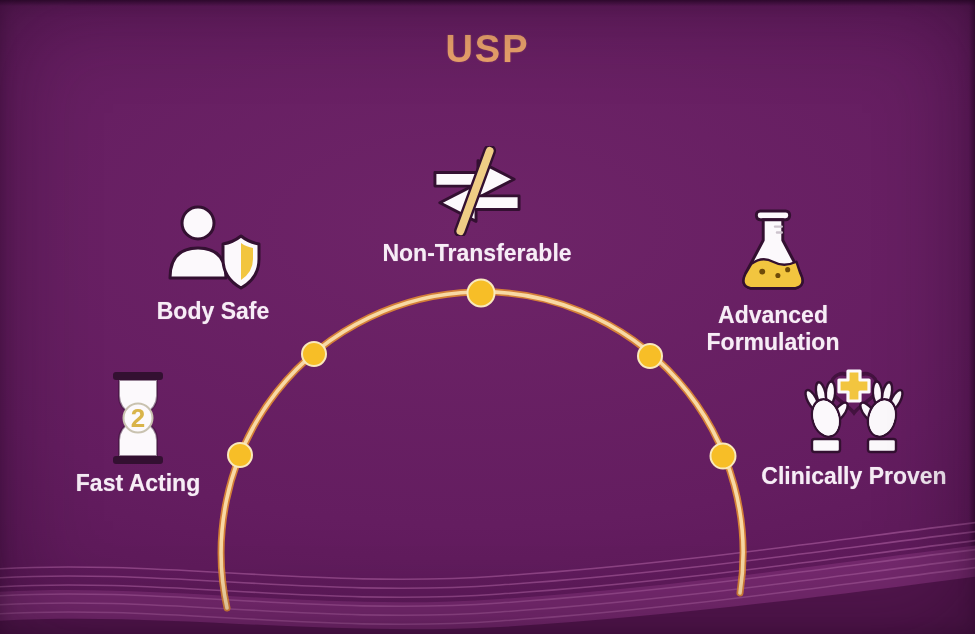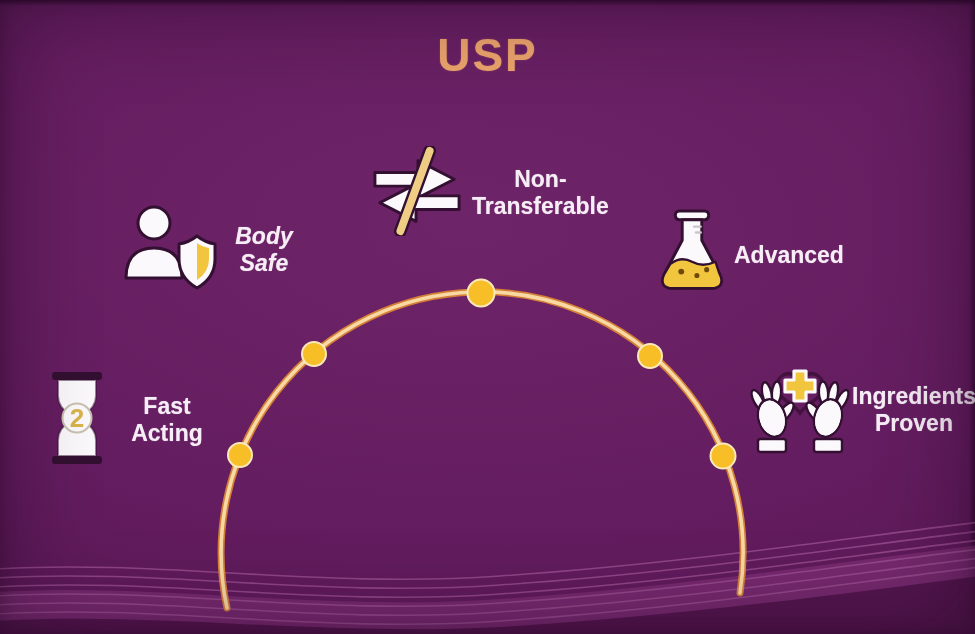--- a/index.html
+++ b/index.html
@@ -11,40 +11,40 @@
   .stage::after{
     content:"";position:absolute;inset:0;pointer-events:none;
     box-shadow:inset 0 0 95px rgba(26,4,26,.45), inset 0 0 16px rgba(26,4,26,.3);
   }
   .edge-top{position:absolute;top:0;left:0;right:0;height:6px;
     background:linear-gradient(rgba(34,6,34,.65),rgba(34,6,34,0));pointer-events:none;}
   .edge-right{position:absolute;top:0;bottom:0;right:0;width:6px;
     background:linear-gradient(to left,rgba(34,6,34,.5),rgba(34,6,34,0));pointer-events:none;}
   .title{
     position:absolute;top:28px;left:0;width:100%;text-align:center;
-    font-size:46px;font-weight:bold;letter-spacing:2px;color:#eca46c;margin:0;
+    font-size:38px;font-weight:bold;letter-spacing:2px;color:#eca46c;margin:0;
     text-shadow:0 0 2px rgba(236,164,108,.35);
   }
   .layer{position:absolute;left:0;top:0;width:975px;height:634px;pointer-events:none;}
   .waves{position:absolute;left:0;bottom:0;width:975px;height:120px;pointer-events:none;}
-  .feature{position:absolute;display:flex;flex-direction:row;align-items:center;}
+  .feature{position:absolute;display:flex;flex-direction:column;align-items:center;}
   .feature .icon{flex:0 0 auto;}
   .label{
     color:#f7edf6;font-weight:bold;font-size:23px;line-height:1.17;text-align:center;
     text-shadow:0 0 1px rgba(250,240,250,.5);
   }
   .f-body-safe{left:118px;top:202px;width:190px;}
   .f-non-transferable{left:362px;top:146px;width:230px;}
-  .f-advanced{left:650px;top:208px;width:190px;}
+  .f-advanced{left:678px;top:208px;width:190px;}
   .f-advanced .label{margin-top:4px;}
   .f-fast{left:48px;top:370px;width:180px;}
   .f-fast .label{margin-top:4px;}
   .f-clinical{left:748px;top:356px;width:212px;}
   .f-clinical .label{margin-top:5px;}
-  .f-body-safe .label{margin-top:6px;font-style:italic;}
+  .f-body-safe .label{margin-top:6px;}
   .f-non-transferable .label{margin-top:4px;}
 </style>
 </head>
 <body>
 
 <div class="stage">
 
   <div class="edge-top"></div>
   <div class="edge-right"></div>
 
@@ -100,20 +100,21 @@
       <rect x="25" y="3" width="34" height="9" rx="4" fill="#fcf9fc" stroke="#331031" stroke-width="3"></rect>
       <path d="M 32 12 L 32 33 L 14 67 Q 8 79 19 82 L 65 82 Q 76 79 70 67 L 52 33 L 52 12 Z" fill="#fcf9fc" stroke="#331031" stroke-width="3" stroke-linejoin="round"></path>
       <path d="M 20 57 Q 31 49 42 55 Q 53 61 66 55 L 70 67 Q 76 79 65 82 L 19 82 Q 8 79 14 67 Z" fill="#f2c53f" stroke="#331031" stroke-width="2.4" stroke-linejoin="round"></path>
       <circle cx="31" cy="65" r="3" fill="#6e4a08"></circle>
       <circle cx="47" cy="69" r="2.6" fill="#6e4a08"></circle>
       <circle cx="57" cy="63" r="2.6" fill="#6e4a08"></circle>
       <path d="M 44 19 L 51 19 M 46 25 L 51 25" stroke="#cdc3cd" stroke-width="2.4" stroke-linecap="round"></path>
     </svg>
     <div class="label">
       <div>Advanced</div>
+      <div>Formulation</div>
     </div>
   </div>
 
   <div class="feature f-fast">
     <svg class="icon" width="58" height="96" viewBox="0 0 58 96">
       <path d="M 10 10 L 48 10 L 48 26 Q 48 38 35 45 L 35 51 Q 48 58 48 70 L 48 86 L 10 86 L 10 70 Q 10 58 23 51 L 23 45 Q 10 38 10 26 Z" fill="#fcf9fc" stroke="rgba(51,16,49,0.5)" stroke-width="2" stroke-linejoin="round"></path>
       <rect x="4" y="2" width="50" height="8" rx="3" fill="#331031"></rect>
       <rect x="4" y="86" width="50" height="8" rx="3" fill="#331031"></rect>
       <circle cx="29" cy="48" r="14.5" fill="#fcf9fc" stroke="#c9c2b0" stroke-width="2"></circle>
       <text x="29" y="57" text-anchor="middle" font-size="26" font-weight="bold" fill="#d9b44a">2</text>
@@ -138,17 +139,17 @@
         <ellipse cx="10" cy="44" rx="4.4" ry="11" transform="rotate(-28 10 44)"></ellipse>
         <ellipse cx="19" cy="38" rx="4.6" ry="12" transform="rotate(-12 19 38)"></ellipse>
         <ellipse cx="28.5" cy="37" rx="4.6" ry="11.5" transform="rotate(4 28.5 37)"></ellipse>
         <ellipse cx="37" cy="57" rx="5" ry="12.5" transform="rotate(38 37 57)"></ellipse>
         <ellipse cx="24" cy="62" rx="13.5" ry="19" transform="rotate(-16 24 62)"></ellipse>
         <ellipse cx="24" cy="62" rx="12.3" ry="17.8" transform="rotate(-16 24 62)" stroke="none"></ellipse>
         <rect x="10" y="83" width="28" height="13" rx="2.5"></rect>
       </g>
     </svg>
     <div class="label">
-      <div>Ingredients Proven</div>
+      <div>Clinically Proven</div>
     </div>
   </div>
 
 </div>
 
 </body></html>

